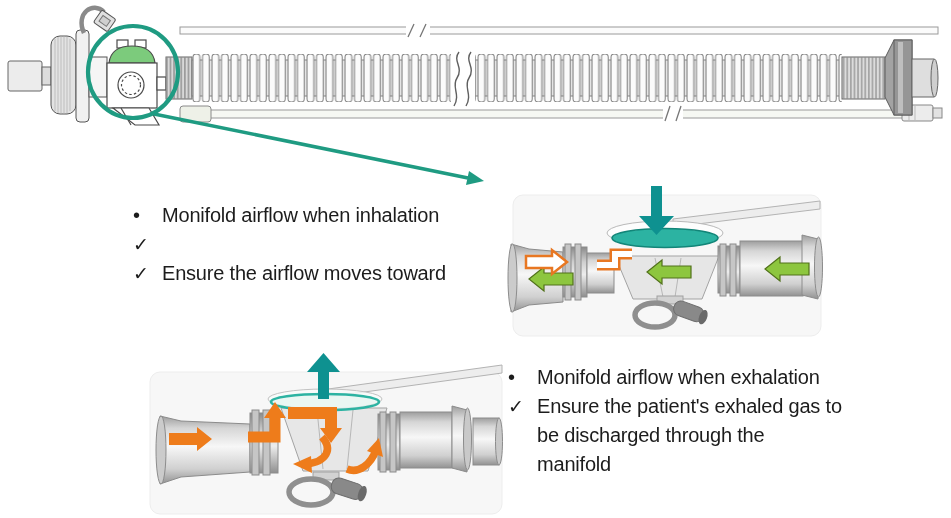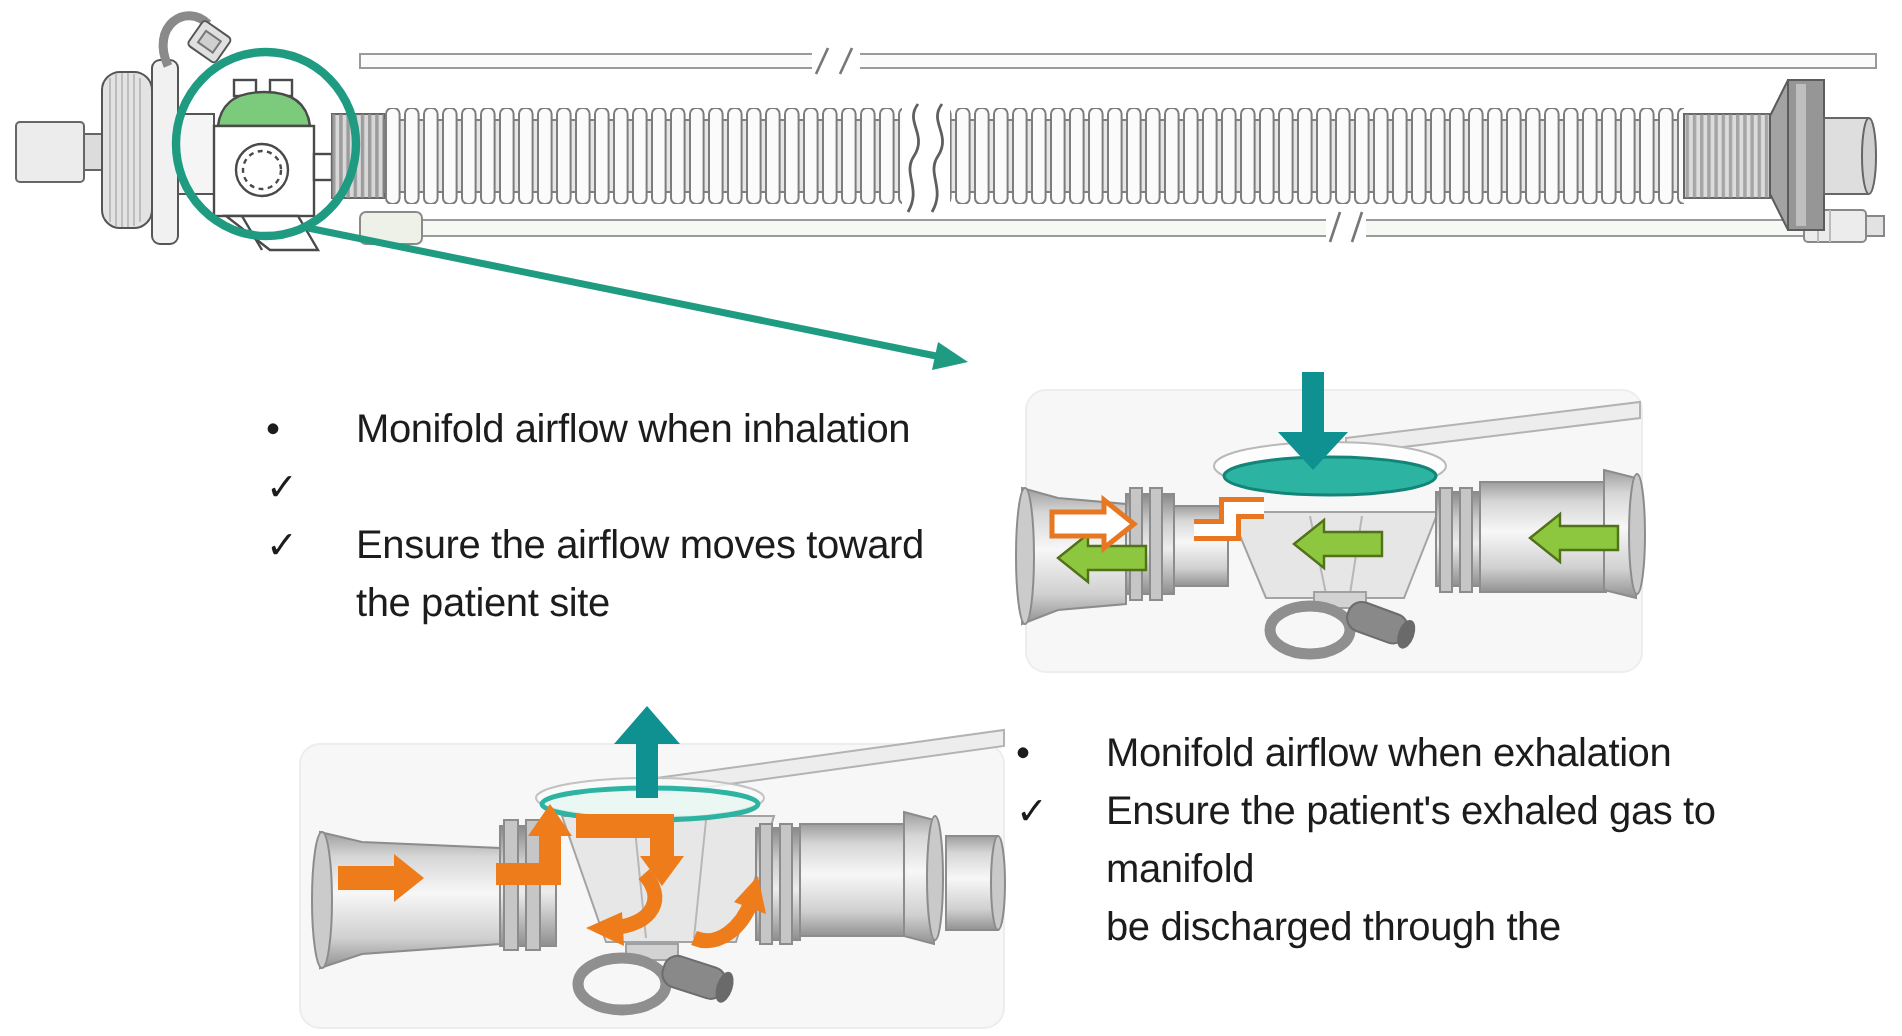--- a/index.html
+++ b/index.html
@@ -3,21 +3,21 @@
 <meta charset="utf-8">
 <style>
   html,body{margin:0;padding:0;background:#ffffff;}
   body{width:951px;height:518px;overflow:hidden;position:relative;
        font-family:"Liberation Sans",sans-serif;color:#1c1c1c;}
   .abs{position:absolute;}
   .notes{font-size:20px;line-height:29px;letter-spacing:-0.2px;}
   .note-row{display:flex;}
   .mk{flex:0 0 29px;width:29px;}
   .mk.chk{font-size:19px;}
-  .tx{white-space:nowrap;margin-left:16px;}
+  .tx{white-space:nowrap;}
   svg{display:block;}
 </style>
 </head>
 <body>
 
 <svg class="abs" style="left:0;top:0" width="951" height="192" viewBox="0 0 951 192">
   <defs>
     <pattern id="corr" patternUnits="userSpaceOnUse" x="192" y="54" width="9.5" height="48">
       <rect x="1" y="0" width="6.8" height="48" rx="3" fill="#fbfbfb" stroke="#7d7d7d" stroke-width="1"></rect>
     </pattern>
@@ -99,24 +99,20 @@
   </div>
   <div class="note-row">
     <span class="mk chk">✓</span>
   </div>
   <div class="note-row">
     <span class="mk"></span>
   </div>
   <div class="note-row">
     <span class="mk chk">✓</span>
     <span class="tx">Ensure the airflow moves toward</span>
-  </div>
-  <div class="note-row">
-    <span class="mk"></span>
-    <span class="tx">the patient site</span>
   </div>
 </div>
 
 <svg class="abs" style="left:505px;top:183px" width="320" height="157" viewBox="0 0 320 157">
   <defs>
     <linearGradient id="gcyl" x1="0" y1="0" x2="0" y2="1">
       <stop offset="0" stop-color="#9e9e9e"></stop>
         <stop offset="0.18" stop-color="#d6d6d6"></stop>
       <stop offset="0.45" stop-color="#f7f7f7"></stop>
         <stop offset="0.78" stop-color="#d0d0d0"></stop>
@@ -181,25 +177,25 @@
   <div class="note-row">
     <span class="mk">•</span>
     <span class="tx">Monifold airflow when exhalation</span>
   </div>
   <div class="note-row">
     <span class="mk chk">✓</span>
     <span class="tx">Ensure the patient's exhaled gas to</span>
   </div>
   <div class="note-row">
     <span class="mk"></span>
+    <span class="tx">be discharged through the</span>
+  </div>
+  <div class="note-row">
+    <span class="mk"></span>
     <span class="tx">manifold</span>
-  </div>
-  <div class="note-row">
-    <span class="mk"></span>
-    <span class="tx">be discharged through the</span>
   </div>
 </div>
 
 <svg class="abs" style="left:145px;top:350px" width="360" height="168" viewBox="0 0 360 168">
   <rect x="5" y="22" width="352" height="142" rx="10" fill="#f7f7f7" stroke="#ededed"></rect>
   <polygon points="176,40 357,15 357,23 176,48" fill="#ededed" stroke="#b3b3b3"></polygon>
   <g>
     <polygon points="15,66 36,71 105,74 105,122 36,127 15,134" fill="url(#gcyl)" stroke="#8c8c8c"></polygon>
     <ellipse cx="16" cy="100" rx="5" ry="34" fill="#cbcbcb" stroke="#8c8c8c"></ellipse>
     <rect x="105" y="63" width="28" height="60" fill="url(#gcpl)" stroke="#8c8c8c"></rect>

